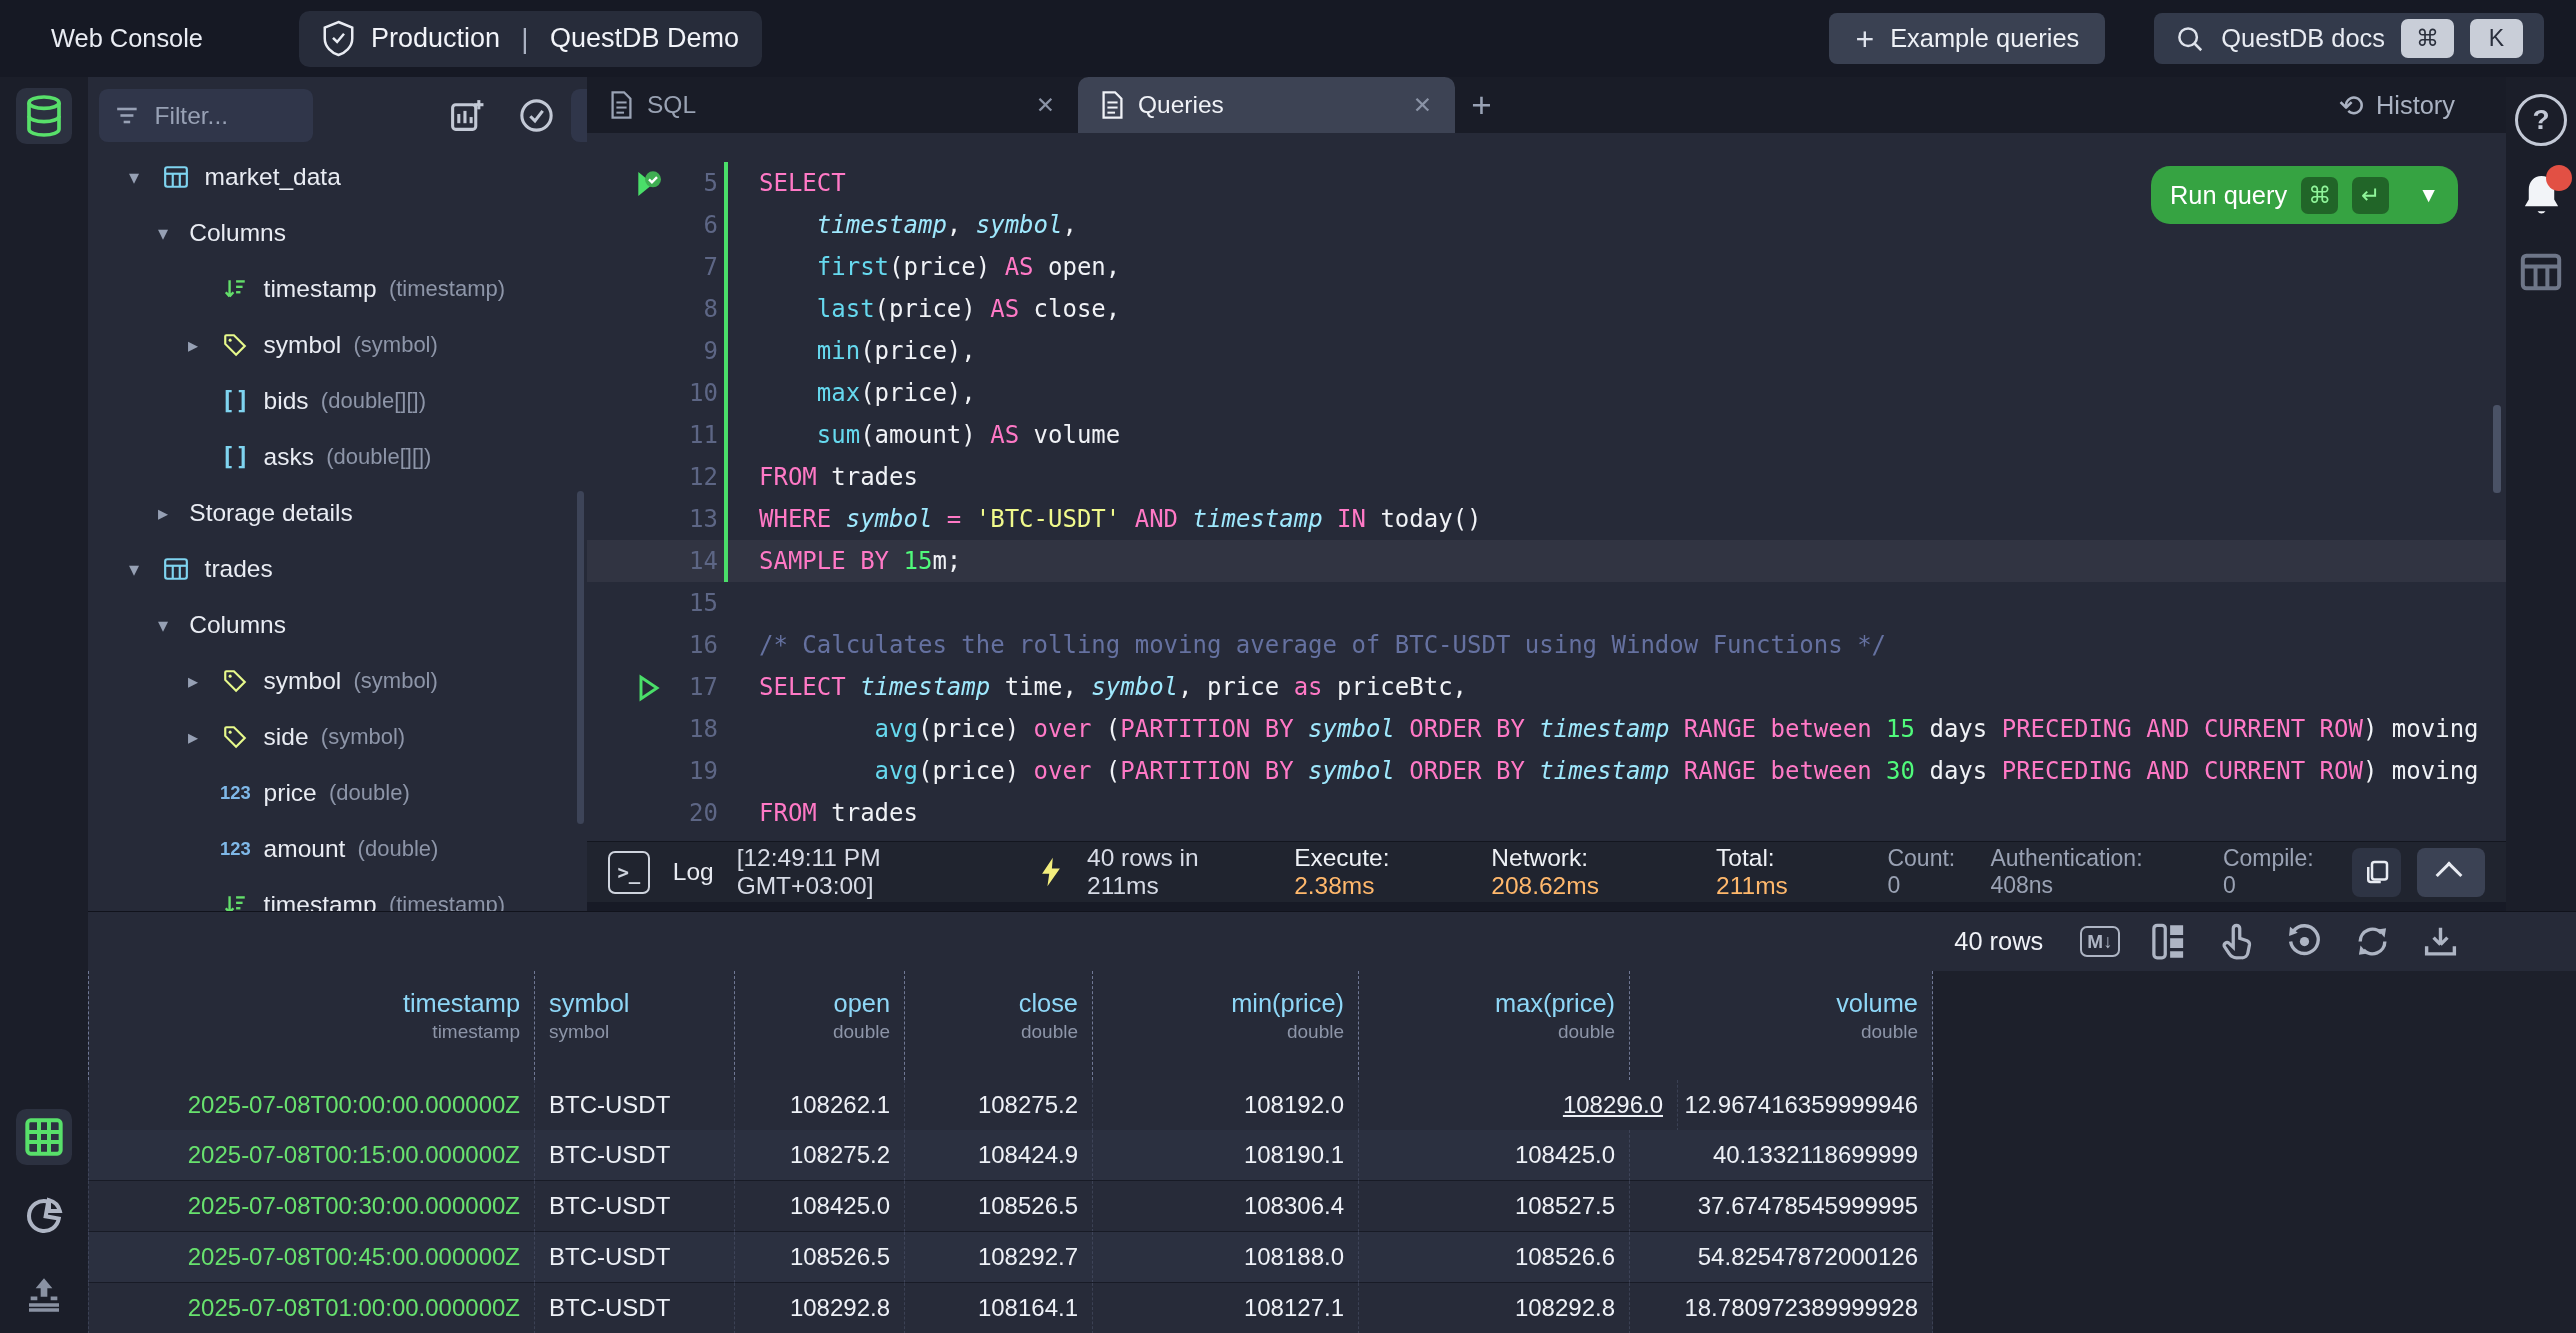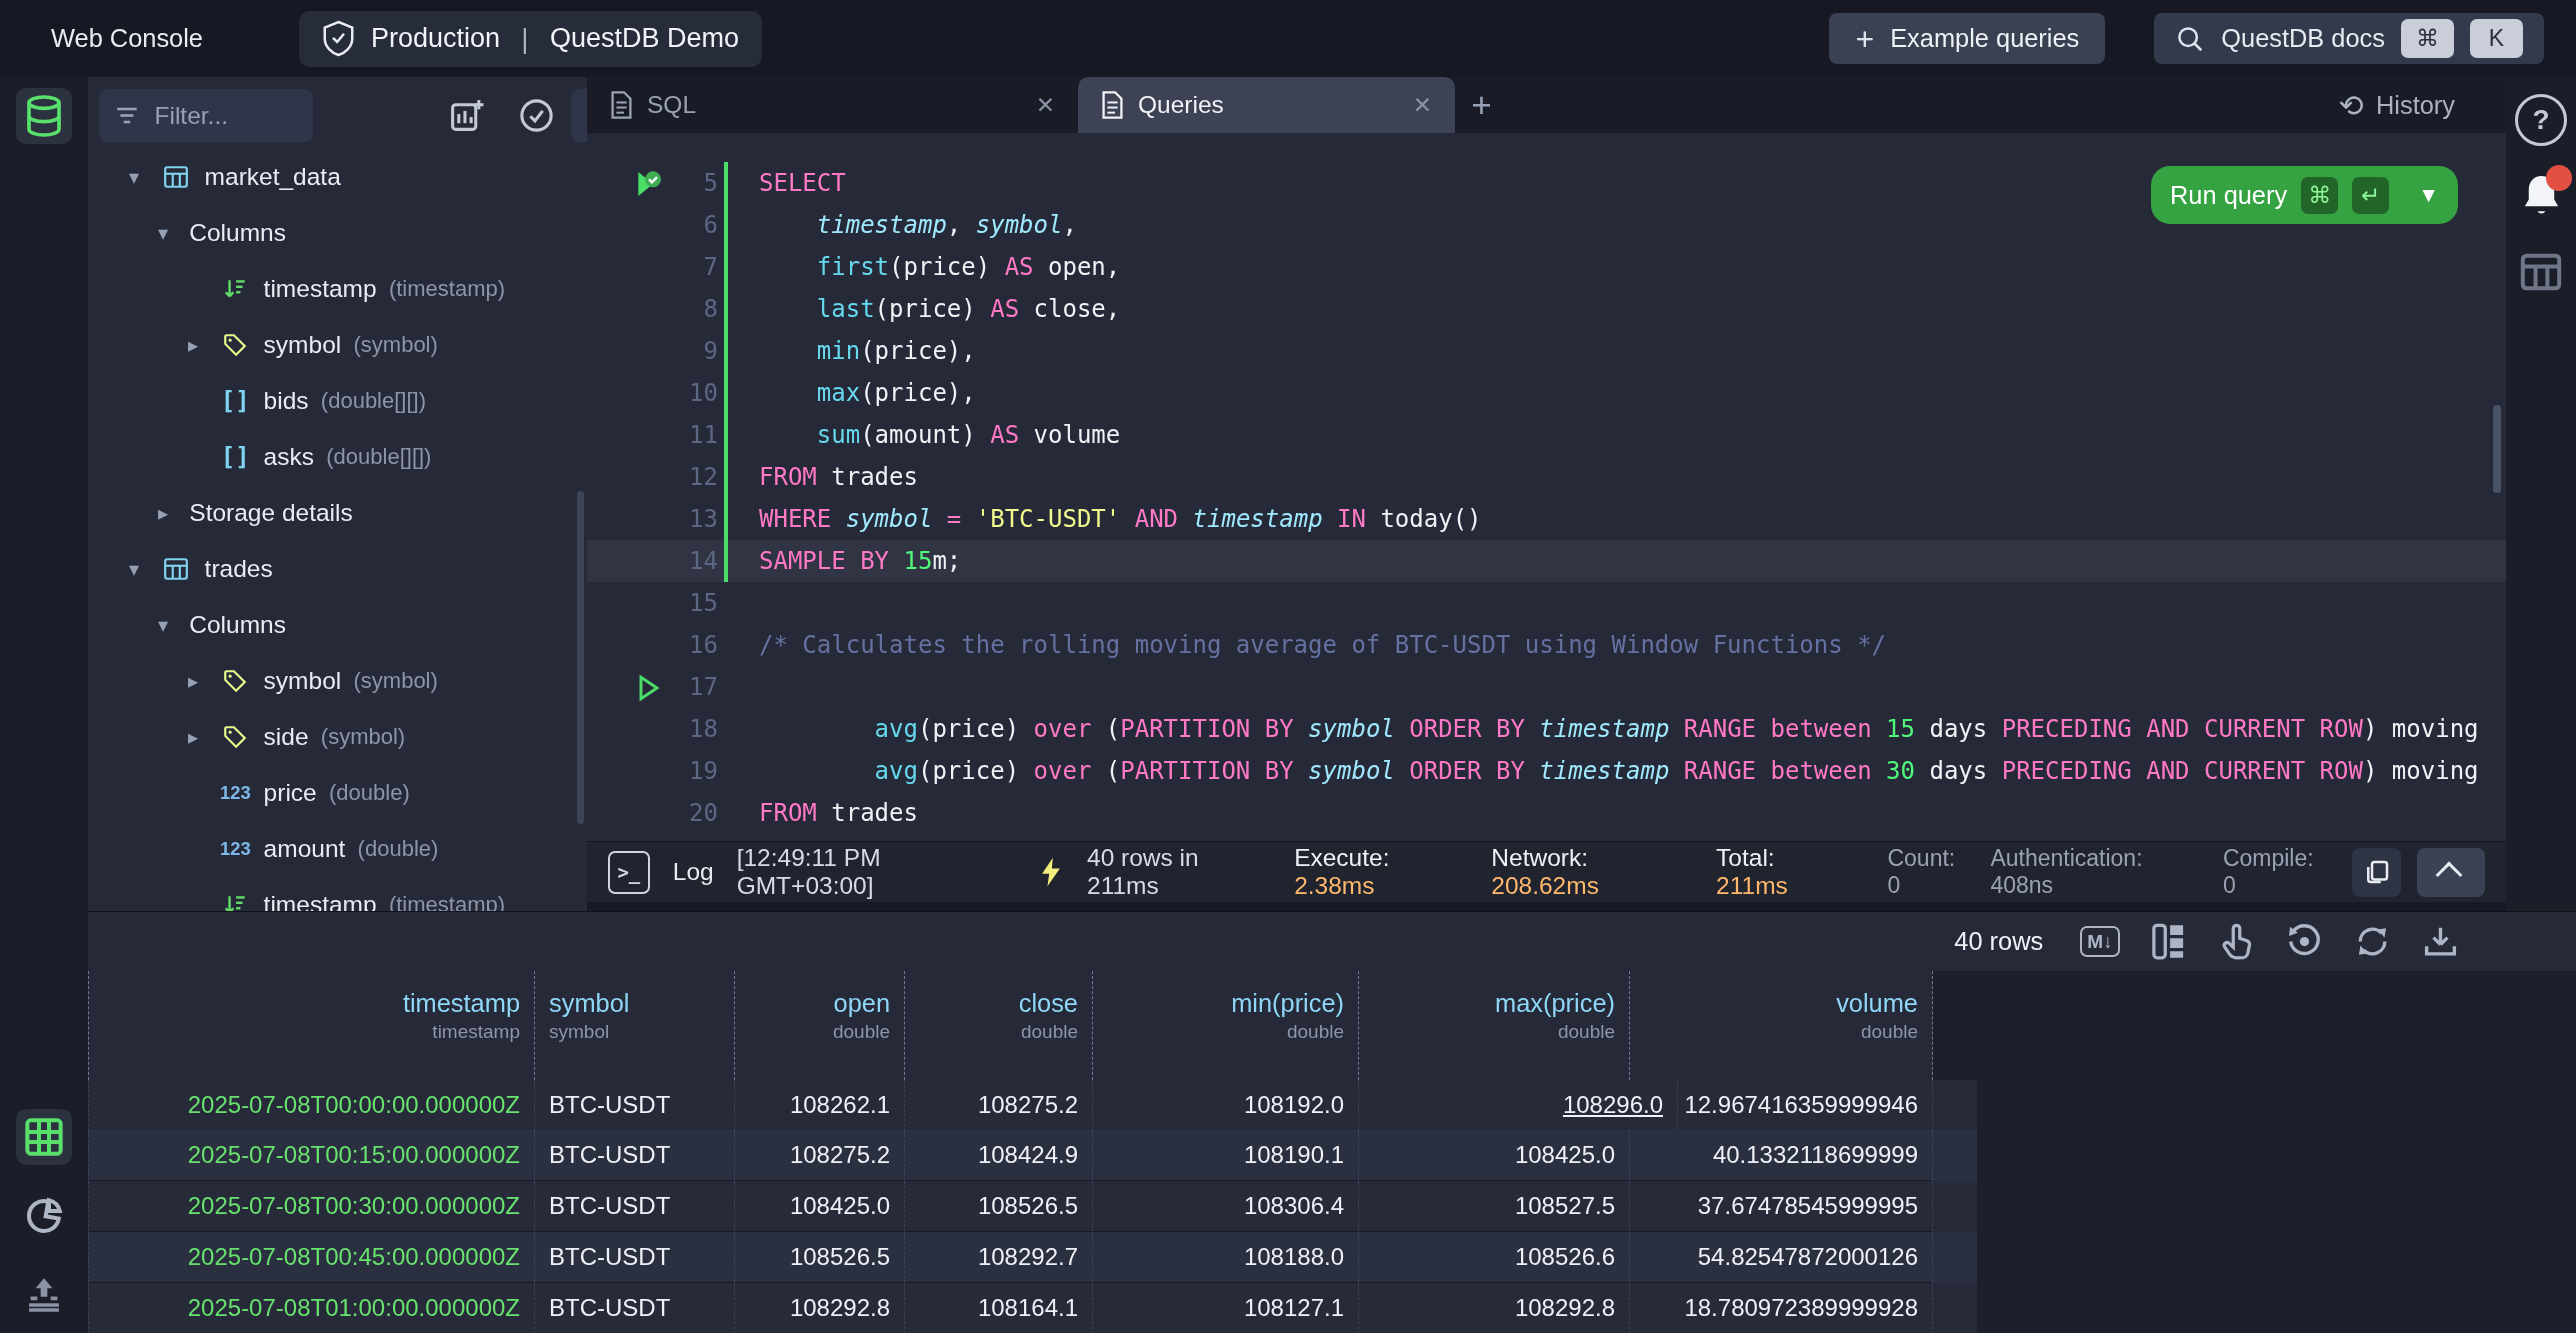--- a/index.html
+++ b/index.html
@@ -107,21 +107,21 @@
   .tool-ic{width:40px;height:40px;display:flex;align-items:center;justify-content:center;cursor:pointer;}
   .md-badge{border:2.6px solid #aeb5c4;border-radius:7px;color:#aeb5c4;font-size:19px;font-weight:bold;padding:2.6px 5.3px;}
   .grid-wrap{position:absolute;left:0;top:60px;width:2488px;height:363px;}
   .grid-filler{position:absolute;left:1845px;top:0;right:0;bottom:0;background:#1d202b;}
   .hdr-cell{position:absolute;top:0;height:109px;box-sizing:border-box;border-right:1.8px dashed rgba(138,147,180,0.75);padding:16px 14px 0 14px;}
   .hdr-cell.first{border-left:1.8px dashed rgba(138,147,180,0.75);}
   .hdr-name{font-size:25.4px;color:#8ed7f7;line-height:32px;}
   .hdr-type{font-size:19px;color:#8d95a8;line-height:26px;}
   .al-r{text-align:right;}
   .al-l{text-align:left;}
-  .t-row{position:absolute;left:0;width:1845px;height:51px;padding-left:44px;}
+  .t-row{position:absolute;left:0;width:1845px;height:51px;}
   .t-row.odd{background:#272b39;}
   .t-row.even{background:#2b3040;}
   .t-cell{position:absolute;top:0;height:51px;line-height:49px;font-size:24px;box-sizing:border-box;border-right:1.8px dashed rgba(107,116,148,0.30);border-bottom:1.8px solid #181b26;padding:0 14px;color:#eef1f7;overflow:hidden;}
   .t-cell.first{border-left:1.8px dashed rgba(107,116,148,0.30);}
   .t-cell.ts{color:#68e26e;}
 </style>
 </head>
 <body>
 
 <div class="abs topbar">
@@ -415,21 +415,21 @@
       <div class="code-line sel"><span class="lnum">9</span><span class="selbar"></span><span class="ctext"><span class="tok-pl">    </span><span class="tok-fn">min</span><span class="tok-pl">(price),</span></span></div>
       <div class="code-line sel"><span class="lnum">10</span><span class="selbar"></span><span class="ctext"><span class="tok-pl">    </span><span class="tok-fn">max</span><span class="tok-pl">(price),</span></span></div>
       <div class="code-line sel"><span class="lnum">11</span><span class="selbar"></span><span class="ctext"><span class="tok-pl">    </span><span class="tok-fn">sum</span><span class="tok-pl">(amount) </span><span class="tok-kw">AS</span><span class="tok-pl"> volume</span></span></div>
       <div class="code-line sel"><span class="lnum">12</span><span class="selbar"></span><span class="ctext"><span class="tok-kw">FROM</span><span class="tok-pl"> trades</span></span></div>
       <div class="code-line sel"><span class="lnum">13</span><span class="selbar"></span><span class="ctext"><span class="tok-kw">WHERE</span><span class="tok-pl"> </span><span class="tok-id">symbol</span><span class="tok-pl"> </span><span class="tok-kw">=</span><span class="tok-pl"> </span><span class="tok-str">'BTC-USDT'</span><span class="tok-pl"> </span><span class="tok-kw">AND</span><span class="tok-pl"> </span><span class="tok-id">timestamp</span><span class="tok-pl"> </span><span class="tok-kw">IN</span><span class="tok-pl"> today()</span></span></div>
       <div class="code-line sel cur"><span class="lnum">14</span><span class="selbar"></span><span class="ctext"><span class="tok-kw">SAMPLE BY</span><span class="tok-pl"> </span><span class="tok-num">15</span><span class="tok-pl">m;</span></span></div>
       <div class="code-line"><span class="lnum">15</span><span class="selbar"></span><span class="ctext"></span></div>
       <div class="code-line"><span class="lnum">16</span><span class="selbar"></span><span class="ctext"><span class="tok-cm">/* Calculates the rolling moving average of BTC-USDT using Window Functions */</span></span></div>
       <div class="code-line"><span class="marker"><svg width="32" height="32" viewBox="0 0 24 24">
             <polygon points="6,4 6,20 18,12" fill="none" stroke="#4ade69" stroke-width="2.2"></polygon>
-          </svg></span><span class="lnum">17</span><span class="selbar"></span></div>
+          </svg></span><span class="lnum">17</span><span class="selbar"></span><span class="ctext"><span class="tok-kw">SELECT</span><span class="tok-pl"> </span><span class="tok-id">timestamp</span><span class="tok-pl"> time, </span><span class="tok-id">symbol</span><span class="tok-pl">, price </span><span class="tok-kw">as</span><span class="tok-pl"> priceBtc,</span></span></div>
       <div class="code-line"><span class="lnum">18</span><span class="selbar"></span><span class="ctext"><span class="tok-pl">        </span><span class="tok-fn">avg</span><span class="tok-pl">(price) </span><span class="tok-kw">over</span><span class="tok-pl"> (</span><span class="tok-kw">PARTITION BY</span><span class="tok-pl"> </span><span class="tok-id">symbol</span><span class="tok-pl"> </span><span class="tok-kw">ORDER BY</span><span class="tok-pl"> </span><span class="tok-id">timestamp</span><span class="tok-pl"> </span><span class="tok-kw">RANGE</span><span class="tok-pl"> </span><span class="tok-kw">between</span><span class="tok-pl"> </span><span class="tok-num">15</span><span class="tok-pl"> days </span><span class="tok-kw">PRECEDING AND CURRENT ROW</span><span class="tok-pl">) moving</span></span></div>
       <div class="code-line"><span class="lnum">19</span><span class="selbar"></span><span class="ctext"><span class="tok-pl">        </span><span class="tok-fn">avg</span><span class="tok-pl">(price) </span><span class="tok-kw">over</span><span class="tok-pl"> (</span><span class="tok-kw">PARTITION BY</span><span class="tok-pl"> </span><span class="tok-id">symbol</span><span class="tok-pl"> </span><span class="tok-kw">ORDER BY</span><span class="tok-pl"> </span><span class="tok-id">timestamp</span><span class="tok-pl"> </span><span class="tok-kw">RANGE</span><span class="tok-pl"> </span><span class="tok-kw">between</span><span class="tok-pl"> </span><span class="tok-num">30</span><span class="tok-pl"> days </span><span class="tok-kw">PRECEDING AND CURRENT ROW</span><span class="tok-pl">) moving</span></span></div>
       <div class="code-line"><span class="lnum">20</span><span class="selbar"></span><span class="ctext"><span class="tok-kw">FROM</span><span class="tok-pl"> trades</span></span></div>
     </div>
   <div class="run-btn">
     <span class="run-label">Run query</span>
     <span class="run-kbd">⌘</span>
     <span class="run-kbd">↵</span>
     <span class="run-caret">▼</span>
   </div>

